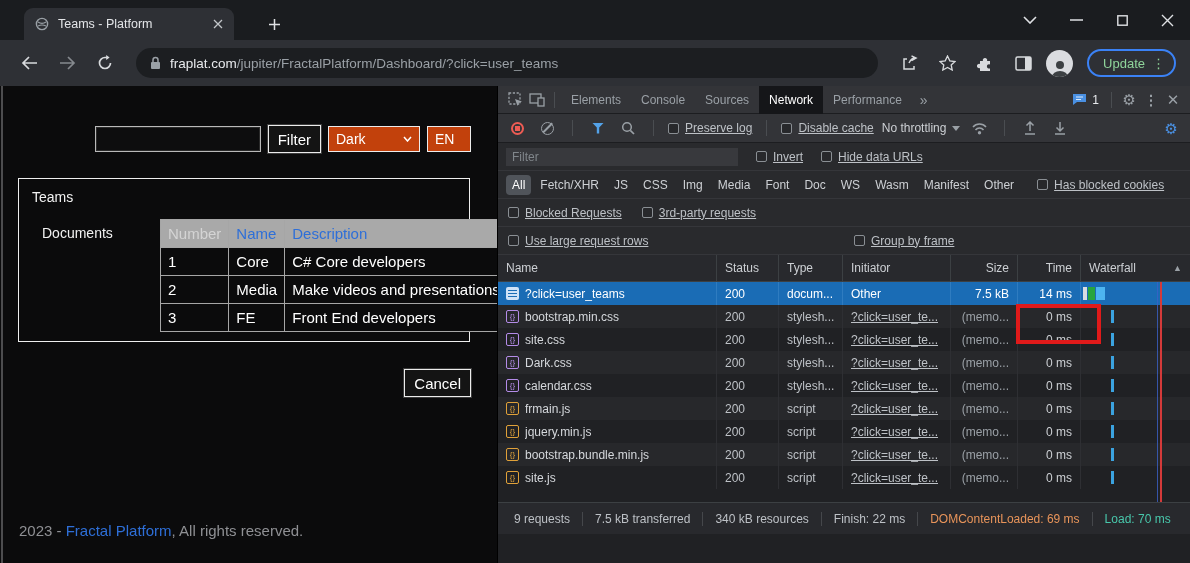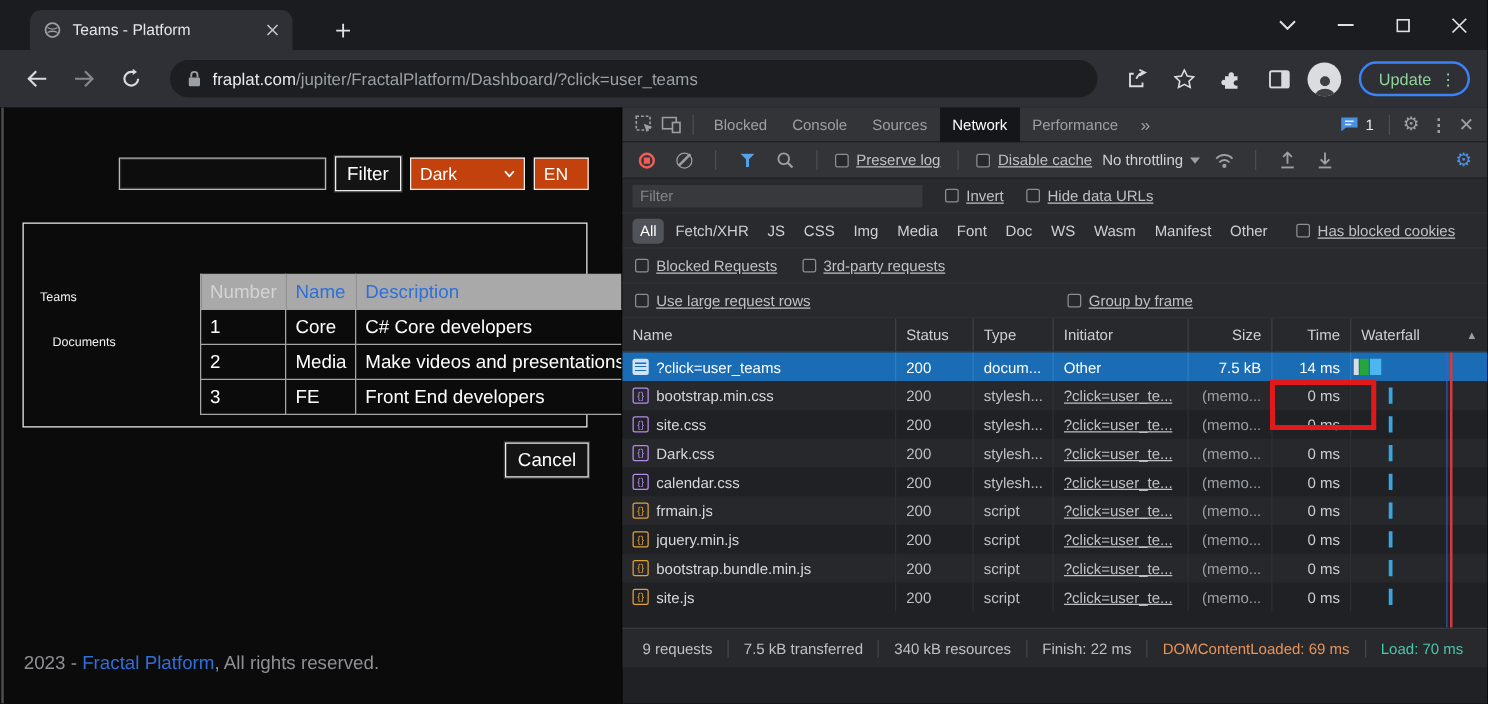--- a/index.html
+++ b/index.html
@@ -32,28 +32,28 @@
   
   .page{position:relative;width:497px;background:#0b0b0c;overflow:hidden;}
   .page-edge{position:absolute;left:1px;top:0;bottom:0;width:2px;background:#4d4d4f;}
   .controls{position:absolute;top:39px;right:26px;display:flex;align-items:center;gap:7px;}
   .txt-input{width:166px;height:26px;background:#0d0d0e;border:1px solid #b9b9b9;box-shadow:inset 0 0 0 1px #2a2a2a;}
   .pbtn{height:28px;background:#141414;border:1px solid #ececec;box-shadow:0 0 0 1px #3c3c3c;color:#fff;font-size:15px;padding:0 9px;display:flex;align-items:center;font-family:"Liberation Sans",sans-serif;}
   .psel{height:26px;background:#c2410c;border:1px solid #ececec;color:#fff;font-size:14px;display:flex;align-items:center;justify-content:space-between;padding:0 7px;gap:8px;}
   .psel.dark{width:92px;}
   .psel.lang{width:44px;}
   .mainbox{position:absolute;left:18px;top:92px;width:452px;height:164px;border:1px solid #efefef;background:#0b0b0c;}
-  .lbl{position:absolute;color:#f2f2f2;font-size:10px;margin-top:44px;}
+  .lbl{position:absolute;color:#f2f2f2;font-size:14px;}
   .teams-tbl{position:absolute;left:141px;top:40px;border-collapse:collapse;font-size:15px;}
   .teams-tbl th,.teams-tbl td{border:1px solid #a6a6a6;height:28px;padding:1px 7px;text-align:left;font-weight:normal;white-space:nowrap;}
   .teams-tbl th{background:#a9a9a9;}
   .teams-tbl th.muted{color:#d4d4d4;}
   .teams-tbl th.hlink{color:#2e6fd8;}
   .teams-tbl td{color:#fff;background:#0b0b0c;}
-  .cancel{position:absolute;right:26px;top:268px;}
+  .cancel{position:absolute;right:26px;top:283px;}
   .pfooter{position:absolute;left:19px;top:436px;font-size:15px;color:#8f9094;}
   .pfooter a{color:#2e6fd8;text-decoration:none;}
 
   
   .devtools{width:693px;background:#202124;color:#cdd0d4;font-size:12px;border-left:1px solid #000;display:flex;flex-direction:column;}
   .dt-tabbar{height:28px;background:#333438;display:flex;align-items:center;padding:0 6px;border-bottom:1px solid #1c1d20;flex:none;}
   .dt-tab{height:28px;display:flex;align-items:center;padding:0 10px;color:#9aa0a6;font-size:12px;}
   .dt-tab.active{background:#151619;color:#fff;}
   .vdiv{width:1px;height:16px;background:#4a4d51;margin:0 6px;flex:none;}
   .dt-ic{width:22px;height:22px;display:flex;align-items:center;justify-content:center;flex:none;color:#9aa0a6;}
@@ -305,21 +305,21 @@
             </svg>
         </span>
         <span class="dt-ic">
           <svg width="16" height="14" viewBox="0 0 16 14">
               <rect x="1" y="1" width="11" height="9" fill="none" stroke="#9aa0a6" stroke-width="1.3"></rect>
               <rect x="9" y="5" width="6" height="8" fill="#333438" stroke="#9aa0a6" stroke-width="1.3"></rect>
             </svg>
         </span>
         <span class="vdiv"></span>
         <div style="display:flex;height:28px">
-            <span class="dt-tab">Blocked</span>
+            <span class="dt-tab">Elements</span>
             <span class="dt-tab">Console</span>
             <span class="dt-tab">Sources</span>
             <span class="dt-tab active">Network</span>
             <span class="dt-tab">Performance</span>
           </div>
         <span class="more-tabs">»</span>
         <span class="spacer"></span>
         <span class="issues">
           <svg width="15" height="13" viewBox="0 0 15 13">
               <path d="M1 1 H14 V9 H5 L1 12 Z" fill="#4a90e2"></path>

